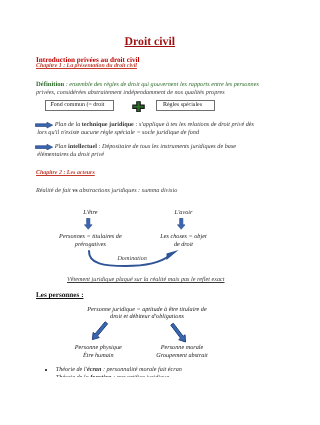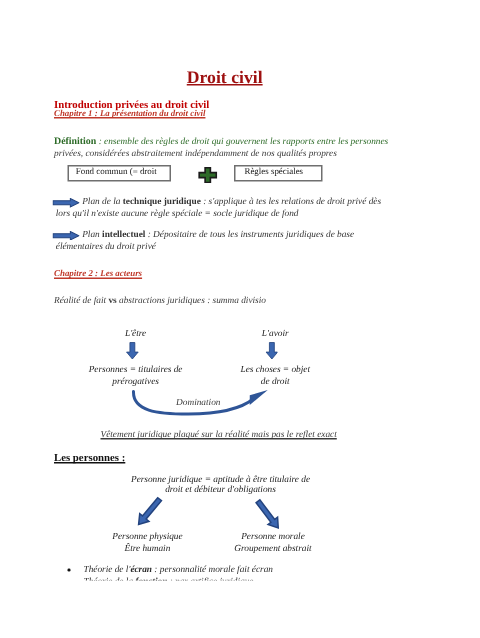--- a/index.html
+++ b/index.html
@@ -1,20 +1,20 @@
 <!DOCTYPE html>
 <html><head>
 <meta charset="utf-8">
 <style>
   html,body{margin:0;padding:0;background:#ffffff;}
   body{width:300px;height:425px;overflow:hidden;
        font-family:"Liberation Serif",serif;color:#1a1a1a;
        -webkit-font-smoothing:antialiased;-moz-osx-font-smoothing:grayscale;
        text-rendering:geometricPrecision;}
-  .page{position:relative;width:300px;height:377px;background:#fff;overflow:hidden;margin-top:10px;}
+  .page{position:relative;width:300px;height:377px;background:#fff;overflow:hidden;}
   .t{position:absolute;white-space:nowrap;line-height:1;}
   .ctr{position:absolute;text-align:center;}
 
   
   #title{left:124.5px;top:36.4px;font-size:11.8px;font-weight:bold;color:#9e1010;
          text-decoration:underline;text-decoration-thickness:1px;text-underline-offset:1.2px;}
   #intro-heading{left:36px;top:56.6px;font-size:7.2px;font-weight:bold;color:#c00000;}
   #chapter1{left:36px;top:64.4px;font-size:5.9px;font-style:italic;font-weight:bold;
             color:#c0392b;text-decoration:underline;text-decoration-skip-ink:none;
             text-decoration-thickness:0.5px;text-underline-offset:0.8px;}

